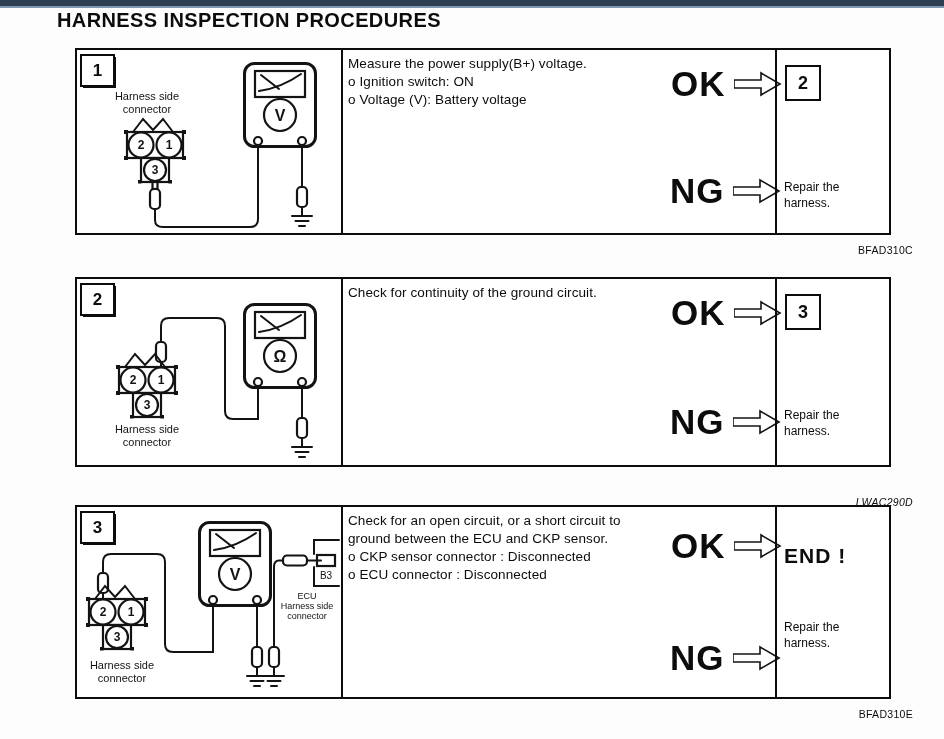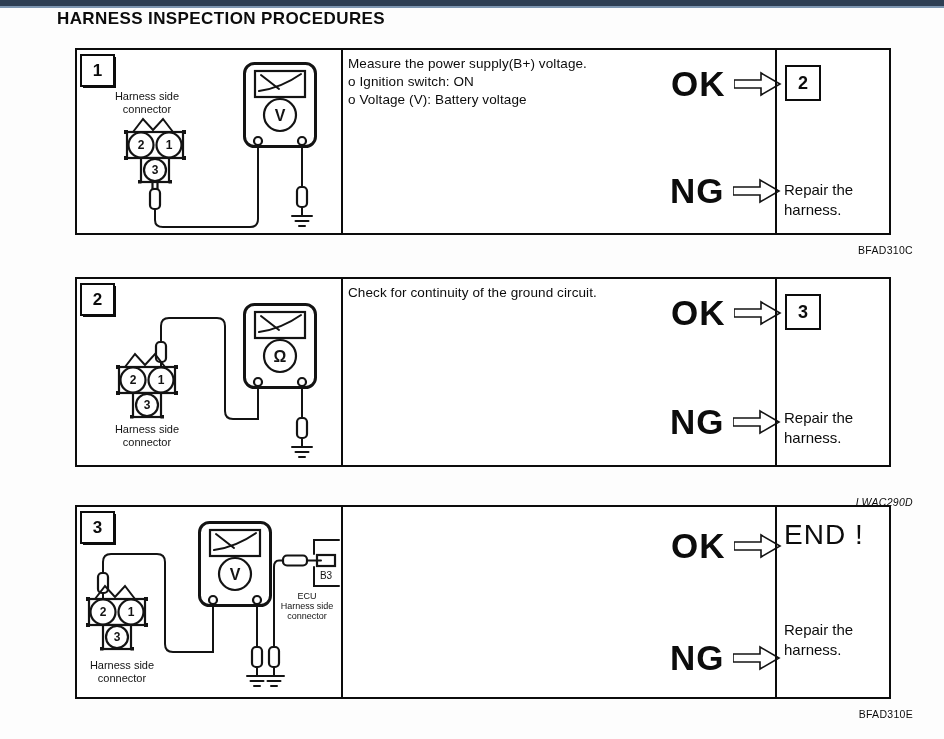--- a/index.html
+++ b/index.html
@@ -1,21 +1,21 @@
 <!DOCTYPE html>
 <html><head>
 <meta charset="utf-8">
 <style>
   html,body{margin:0;padding:0;}
   body{
     width:944px;height:739px;position:relative;background:#fdfdfd;
     font-family:"Liberation Sans", sans-serif;color:#0c0c0c;overflow:hidden;
   }
   .topbar{position:absolute;top:0;left:0;width:944px;height:6px;background:#2e3f54;border-bottom:2px solid #7e97b2;}
-  .title{position:absolute;top:9px;left:57px;font-size:17px;font-weight:bold;letter-spacing:.4px;color:#0c0c0c;}
+  .title{position:absolute;top:9px;left:57px;font-size:20px;font-weight:bold;letter-spacing:.4px;color:#0c0c0c;}
 
   .panel{position:absolute;left:75px;width:816px;border:2px solid #0c0c0c;background:#fff;display:flex;box-sizing:border-box;}
   .panel-1{top:48px;height:187px;}
   .panel-2{top:277px;height:190px;}
   .panel-3{top:505px;height:194px;}
 
   .col-diagram{width:264px;border-right:2px solid #0c0c0c;position:relative;flex:none;}
   .col-middle{flex:1;position:relative;padding:5px 0 0 5px;box-sizing:border-box;}
   .col-results{width:112px;border-left:2px solid #0c0c0c;position:relative;flex:none;}
 
@@ -30,23 +30,23 @@
   .okng{position:absolute;display:flex;align-items:center;gap:8px;}
   .okng .lbl{font-size:35px;font-weight:bold;letter-spacing:1px;line-height:1;}
   .p1-ok{top:16px;left:328px;} .p1-ng{top:123px;left:327px;}
   .p2-ok{top:16px;left:328px;} .p2-ng{top:125px;left:327px;}
   .p3-ok{top:21px;left:328px;} .p3-ng{top:133px;left:327px;}
 
   .result-step-box{
     position:absolute;top:15px;left:8px;width:32px;height:32px;border:2px solid #0c0c0c;background:#fff;
     font-size:18px;font-weight:bold;display:flex;align-items:center;justify-content:center;
   }
-  .repair{position:absolute;left:7px;font-size:15px;line-height:1.3;}
+  .repair{position:absolute;left:7px;font-size:12px;line-height:1.3;}
   .p1-repair{top:130px;} .p2-repair{top:129px;} .p3-repair{top:113px;}
-  .end-label{position:absolute;top:12px;left:7px;font-size:28px;font-weight:normal;letter-spacing:1px;}
+  .end-label{position:absolute;top:37px;left:7px;font-size:21px;font-weight:bold;letter-spacing:1px;}
 
   .fig-code{position:absolute;right:31px;font-size:10.5px;letter-spacing:.3px;text-align:center;}
   .code-1{top:244px;} .code-2{top:496px;font-style:italic;} .code-3{top:708px;}
 
   
   .ln{stroke:#131313;stroke-width:2;fill:none;stroke-linecap:round;}
   .box2{fill:#fff;stroke:#131313;stroke-width:2.2;}
   .box3{fill:#fff;stroke:#131313;stroke-width:3;}
   .nub{fill:#131313;stroke:none;}
   .pin{font:bold 12px "Liberation Sans",sans-serif;fill:#131313;text-anchor:middle;}
@@ -267,20 +267,26 @@
         <rect x="192" y="140" width="10" height="20" rx="4" class="box2"></rect>
         <line x1="197" y1="160" x2="197" y2="169" class="ln"></line>
       </g>
       <path d="M187,169 H207 M190.5,174 H203.5 M194,179 H200" class="ln"></path>
       <text x="230" y="92" class="slabel">ECU</text>
       <text x="230" y="102" class="slabel">Harness side</text>
       <text x="230" y="112" class="slabel">connector</text>
     </svg>
   </div>
   <div class="col-middle">
+    <div class="instr">
+      <div>Check for an open circuit, or a short circuit to</div>
+      <div>ground between the ECU and CKP sensor.</div>
+      <div>o CKP sensor connector : Disconnected</div>
+      <div>o ECU connector : Disconnected</div>
+    </div>
     <div class="okng p3-ok">
       <span class="lbl">OK</span>
       <svg width="48" height="26" viewBox="0 0 48 26">
           <polygon points="0,9 27,9 27,2 46,13 27,24 27,17 0,17" fill="#fff" stroke="#131313" stroke-width="1.6"></polygon>
         </svg>
     </div>
     <div class="okng p3-ng">
       <span class="lbl">NG</span>
       <svg width="48" height="26" viewBox="0 0 48 26">
           <polygon points="0,9 27,9 27,2 46,13 27,24 27,17 0,17" fill="#fff" stroke="#131313" stroke-width="1.6"></polygon>

